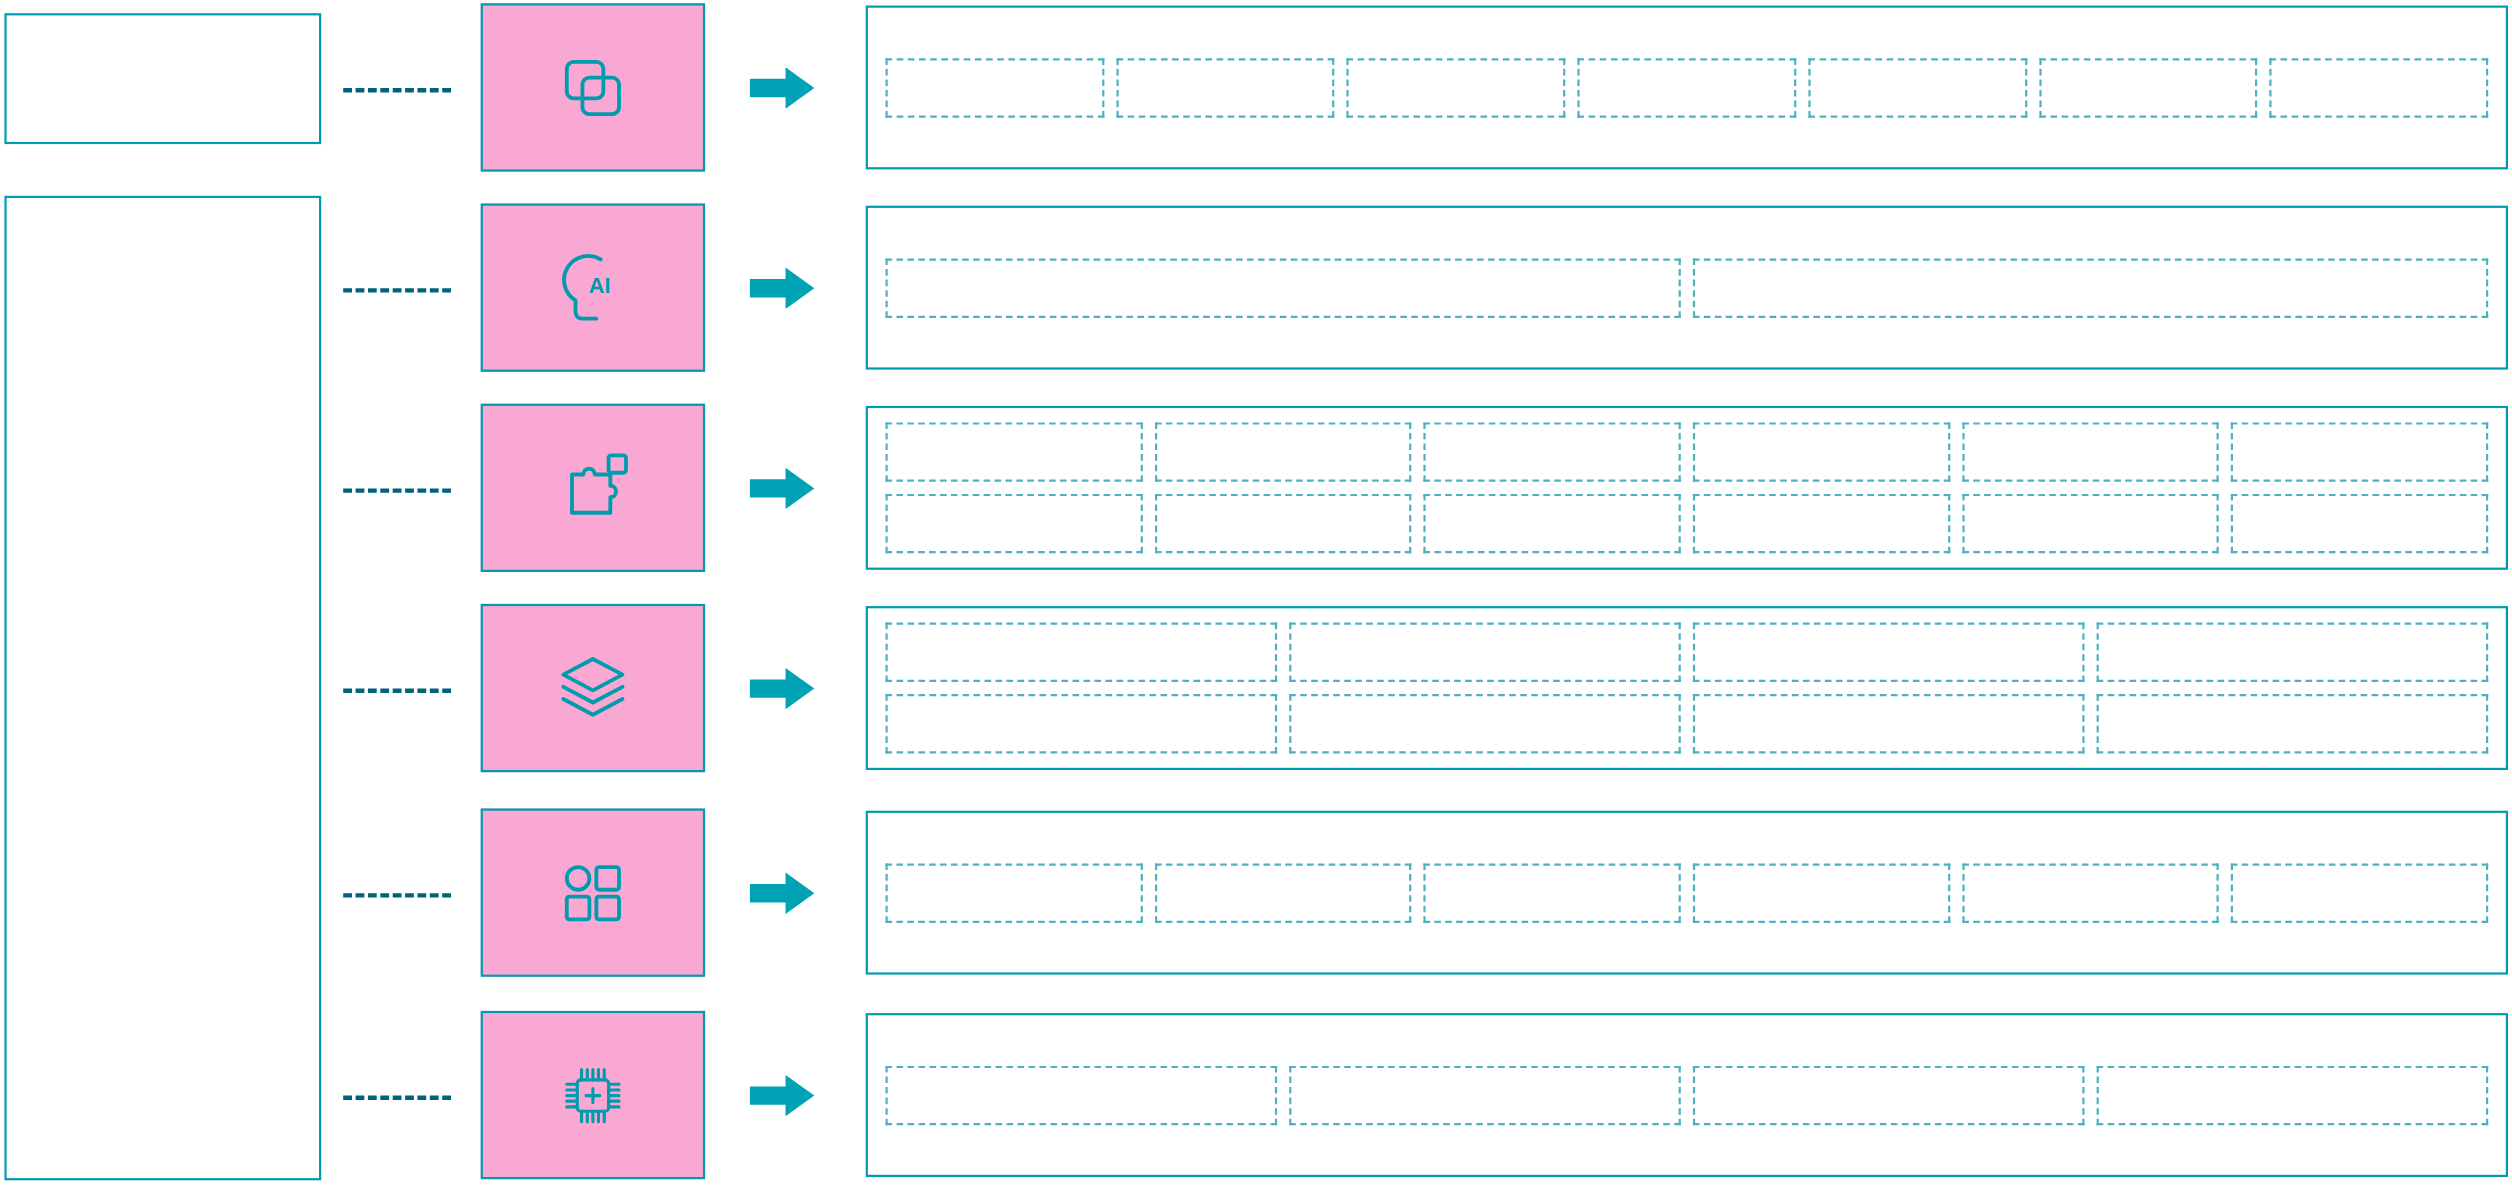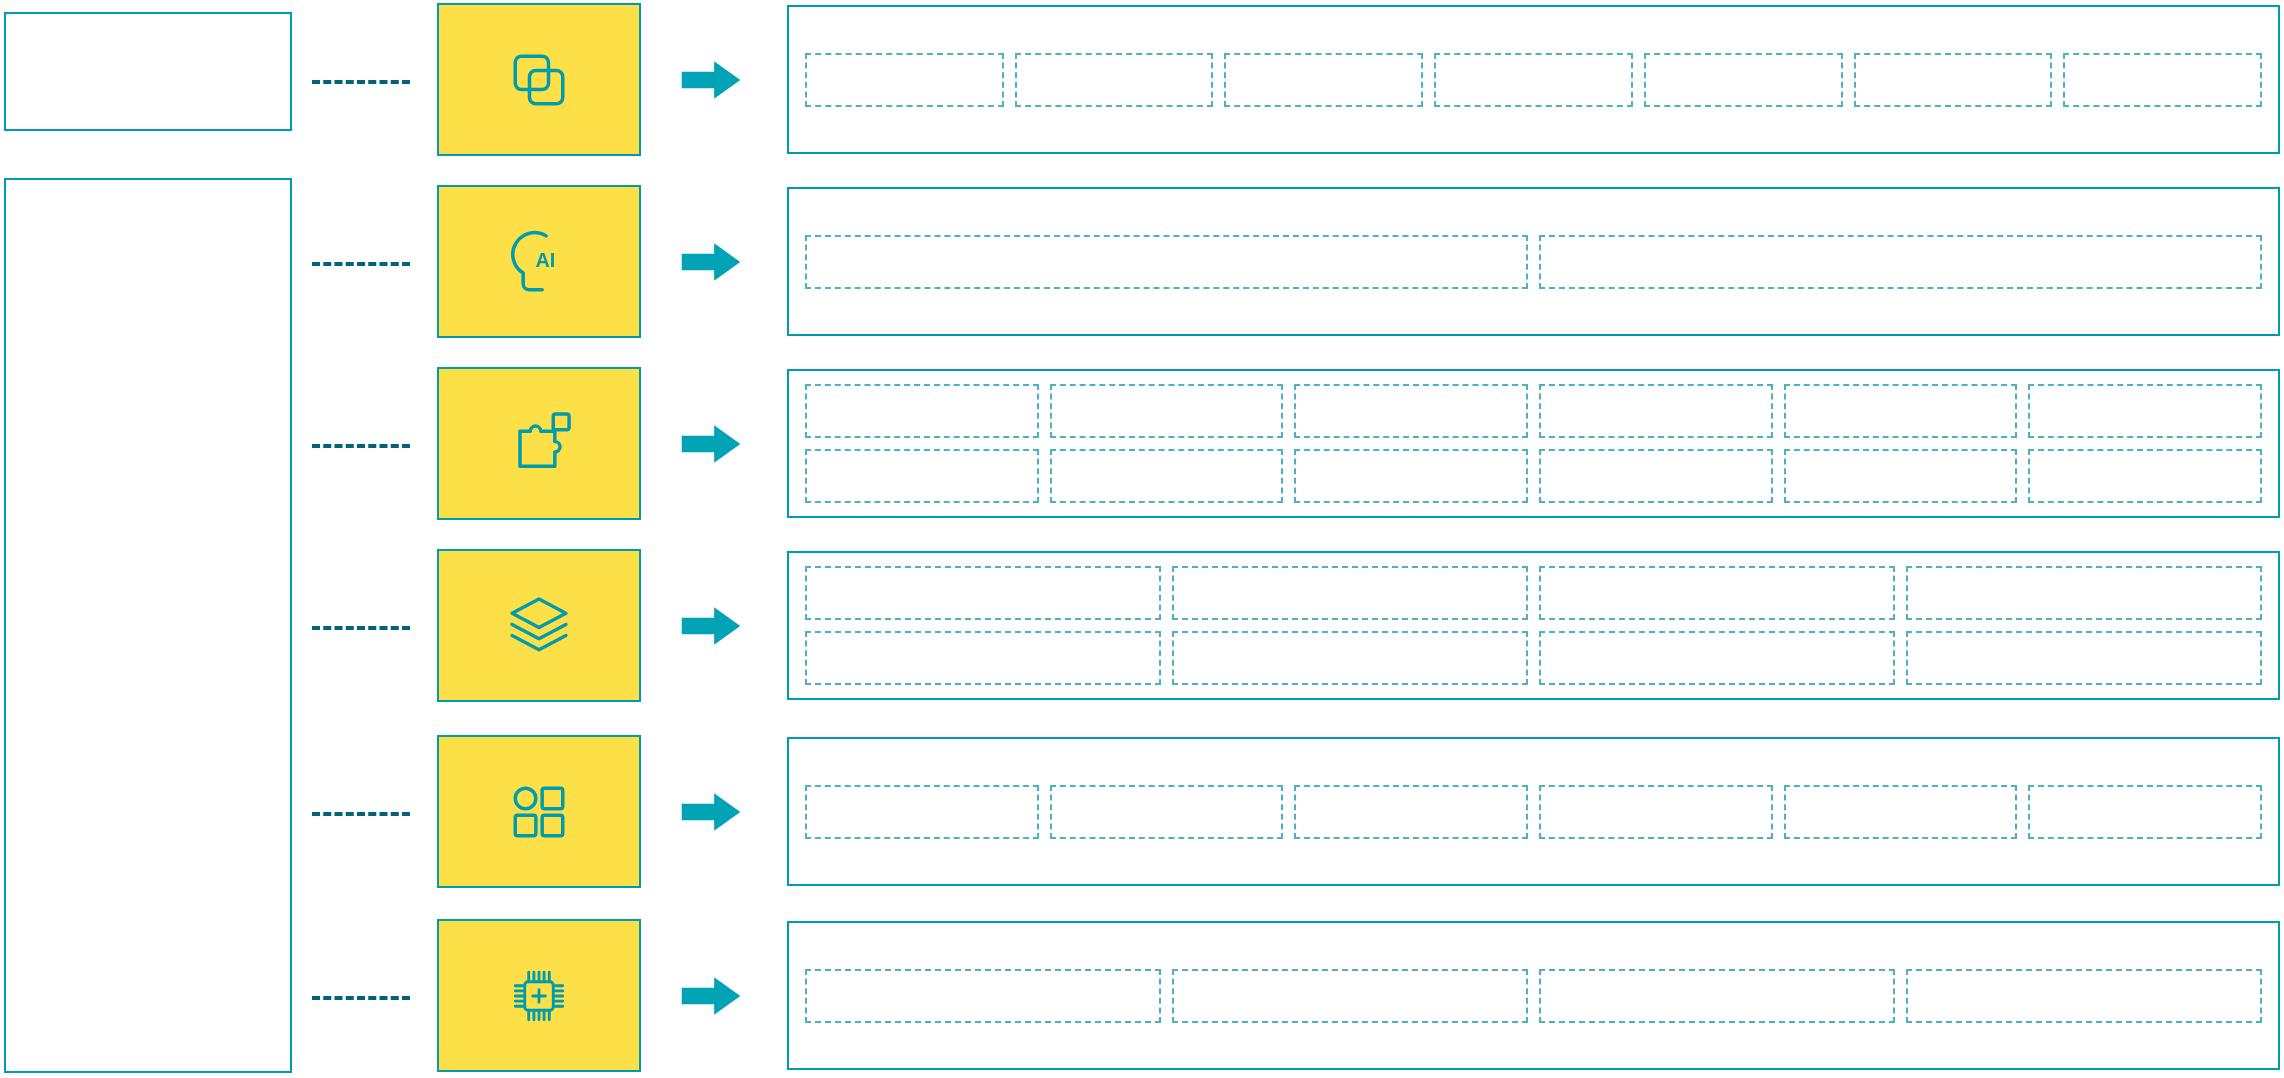--- a/index.html
+++ b/index.html
@@ -29,21 +29,21 @@
   .row:nth-child(3){top:367px}
   .row:nth-child(4){top:549px}
   .row:nth-child(5){top:735px}
   .row:nth-child(6){top:919px}
   .connector{
     position:absolute;left:312px;width:98px;top:50%;height:0;
     border-top:4px dashed var(--connector);
   }
   .icon-box{
     position:absolute;left:437px;top:0;width:204px;height:153px;
-    border:2px solid var(--accent);background:#fde047;
+    border:2px solid var(--accent);background:#f9a8d4;
     display:flex;align-items:center;justify-content:center;
   }
   .icon-svg{
     width:76px;height:76px;
     stroke:var(--accent);fill:none;stroke-width:2.2;
     stroke-linecap:round;stroke-linejoin:round;
   }
   .icon-svg text{
     fill:var(--accent);stroke:none;font-weight:bold;
     font-family:"Liberation Sans", sans-serif;

